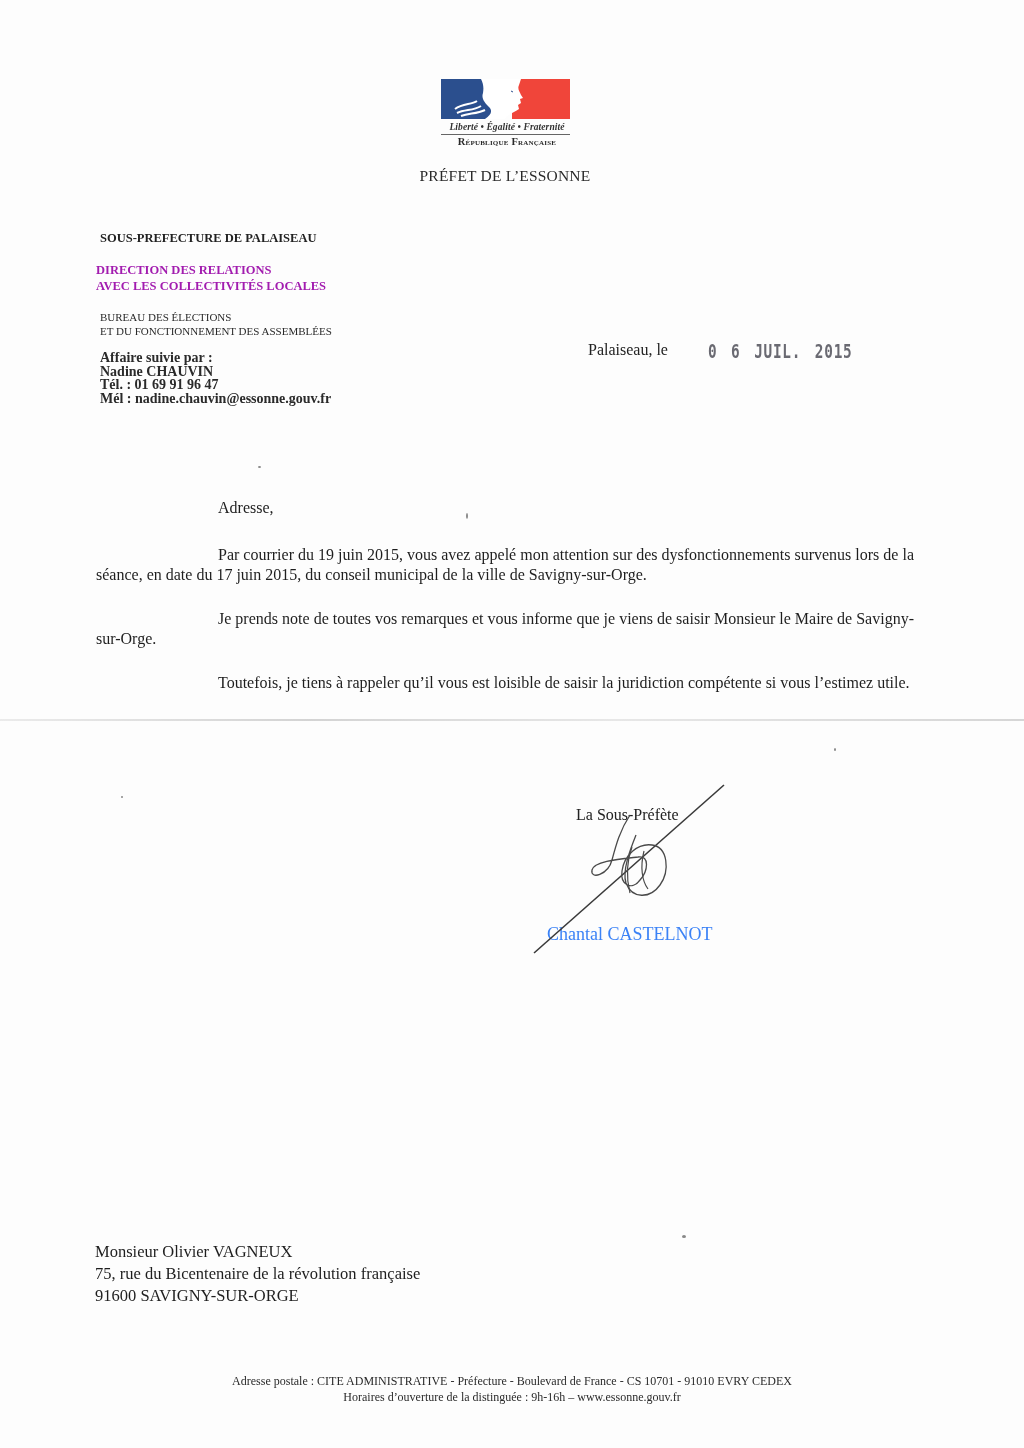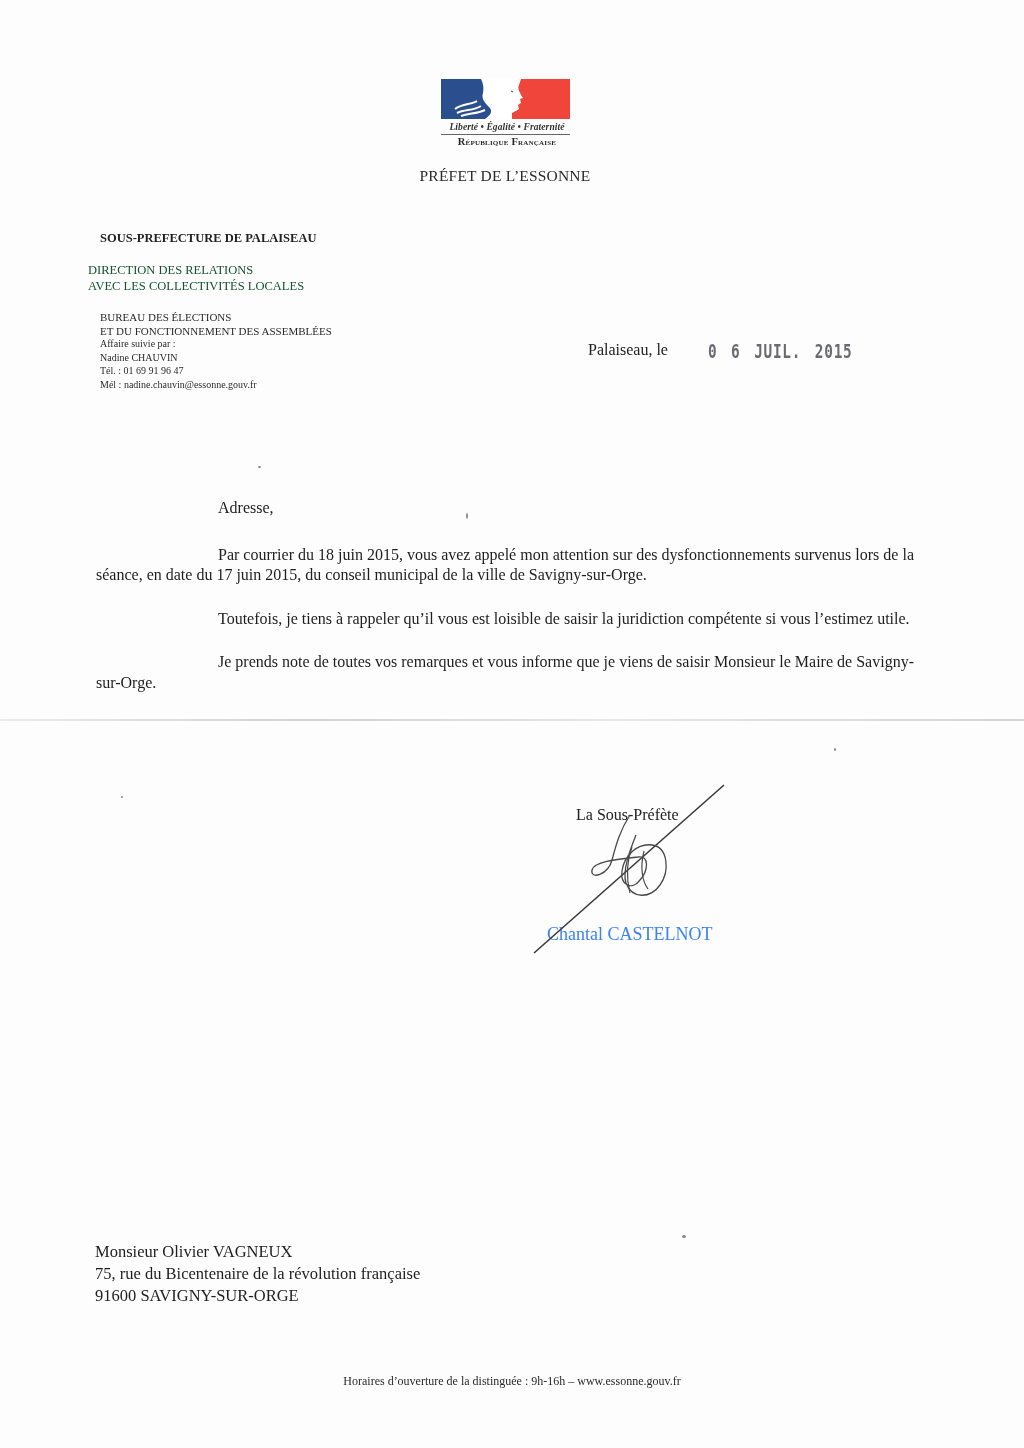--- a/index.html
+++ b/index.html
@@ -54,36 +54,38 @@
     }
 
     
     .sous-pref {
       left: 100px; top: 231px;
       font-size: 12.5px;
       font-weight: bold;
       color: #222;
     }
     .direction {
-      left: 88px; top: 262px;
+      left: 96px; top: 262px;
       font-size: 12.5px;
       line-height: 16px;
-      color: #14532d;
+      color: #a21caf;
+      font-weight: bold;
     }
     .bureau {
       left: 100px; top: 310px;
       font-size: 11px;
       line-height: 14px;
       color: #2a2a2a;
     }
     .contact {
-      left: 100px; top: 337px;
-      font-size: 10px;
+      left: 100px; top: 351px;
+      font-size: 14px;
       line-height: 13.5px;
       color: #2a2a2a;
+      font-weight: bold;
     }
 
     
     .date-label {
       left: 588px; top: 341px;
       font-size: 16px;
       color: #222;
     }
     .date-stamp {
       left: 708px; top: 339px;
@@ -192,23 +194,23 @@
   <div>Nadine CHAUVIN</div>
   <div>Tél. : 01 69 91 96  47</div>
   <div>Mél : nadine.chauvin@essonne.gouv.fr</div>
 </div>
 
 <div class="abs date-label">Palaiseau, le</div>
 <div class="abs date-stamp">0 6 JUIL. 2015</div>
 
 <div class="abs letter-body">
   <p class="salutation">Adresse,</p>
-  <p class="para">Par courrier du 18 juin 2015, vous avez appelé mon attention sur des dysfonctionnements survenus lors de la séance, en date du 17 juin 2015, du conseil municipal de la ville de Savigny-sur-Orge.</p>
+  <p class="para">Par courrier du 19 juin 2015, vous avez appelé mon attention sur des dysfonctionnements survenus lors de la séance, en date du 17 juin 2015, du conseil municipal de la ville de Savigny-sur-Orge.</p>
+  <p class="para">Je prends note de toutes vos remarques et vous informe que je viens de saisir Monsieur le Maire de Savigny-sur-Orge.</p>
   <p class="para">Toutefois, je tiens à rappeler qu’il vous est loisible de saisir la juridiction compétente si vous l’estimez utile.</p>
-  <p class="para">Je prends note de toutes vos remarques et vous informe que je viens de saisir Monsieur le Maire de Savigny-sur-Orge.</p>
 </div>
 
 <div class="abs fold"></div>
 
 <div class="abs sig-title">La Sous-Préfète</div>
 <div class="abs sig-name">Chantal CASTELNOT</div>
 <div class="abs sig-drawing">
   <svg width="230" height="190" viewBox="0 0 230 190">
 
     <path d="M204 10 L14 178" stroke="#3a3a3a" stroke-width="1.6" fill="none"></path>
@@ -219,20 +221,21 @@
   </svg>
 </div>
 
 <div class="abs recipient">
   <div>Monsieur Olivier VAGNEUX</div>
   <div>75, rue du Bicentenaire de la révolution française</div>
   <div>91600 SAVIGNY-SUR-ORGE</div>
 </div>
 
 <div class="abs footer">
+  <div>Adresse postale : CITE ADMINISTRATIVE - Préfecture - Boulevard de France - CS 10701 - 91010 EVRY CEDEX</div>
   <div>Horaires d’ouverture de la distinguée : 9h-16h – www.essonne.gouv.fr</div>
 </div>
 
 <div class="abs speck" style="left:258px;top:466px;width:3px;height:2px;"></div>
 <div class="abs speck" style="left:466px;top:513px;width:2px;height:6px;"></div>
 <div class="abs speck" style="left:834px;top:748px;width:2px;height:3px;"></div>
 <div class="abs speck" style="left:121px;top:796px;width:2px;height:2px;"></div>
 <div class="abs speck" style="left:682px;top:1235px;width:4px;height:3px;"></div>
 
 </body></html>

